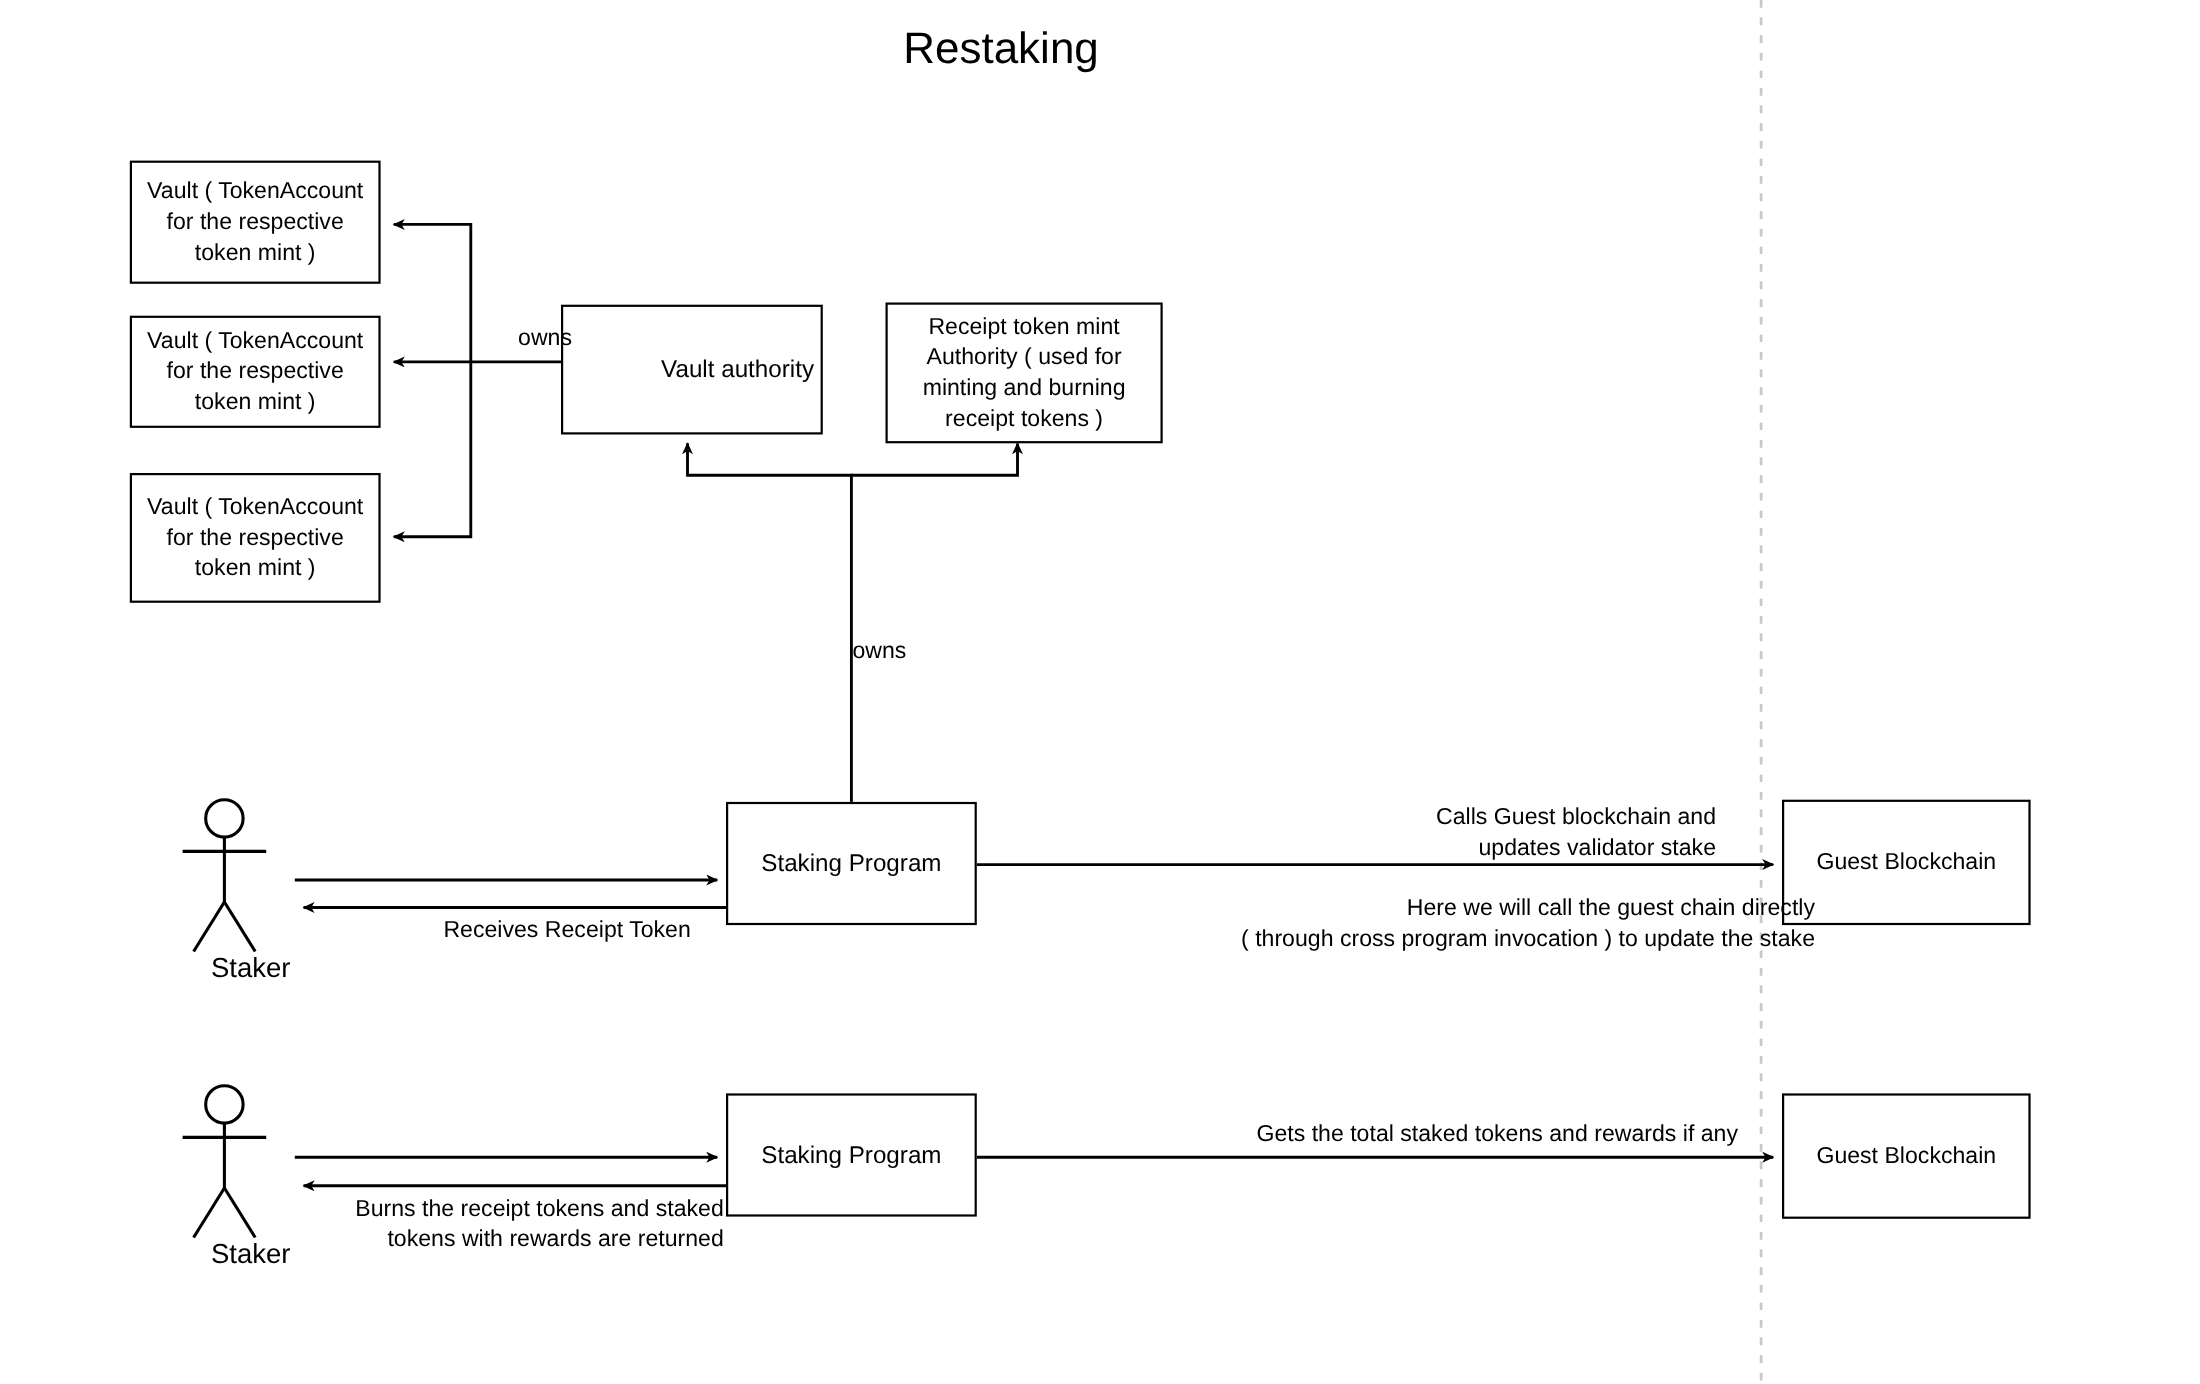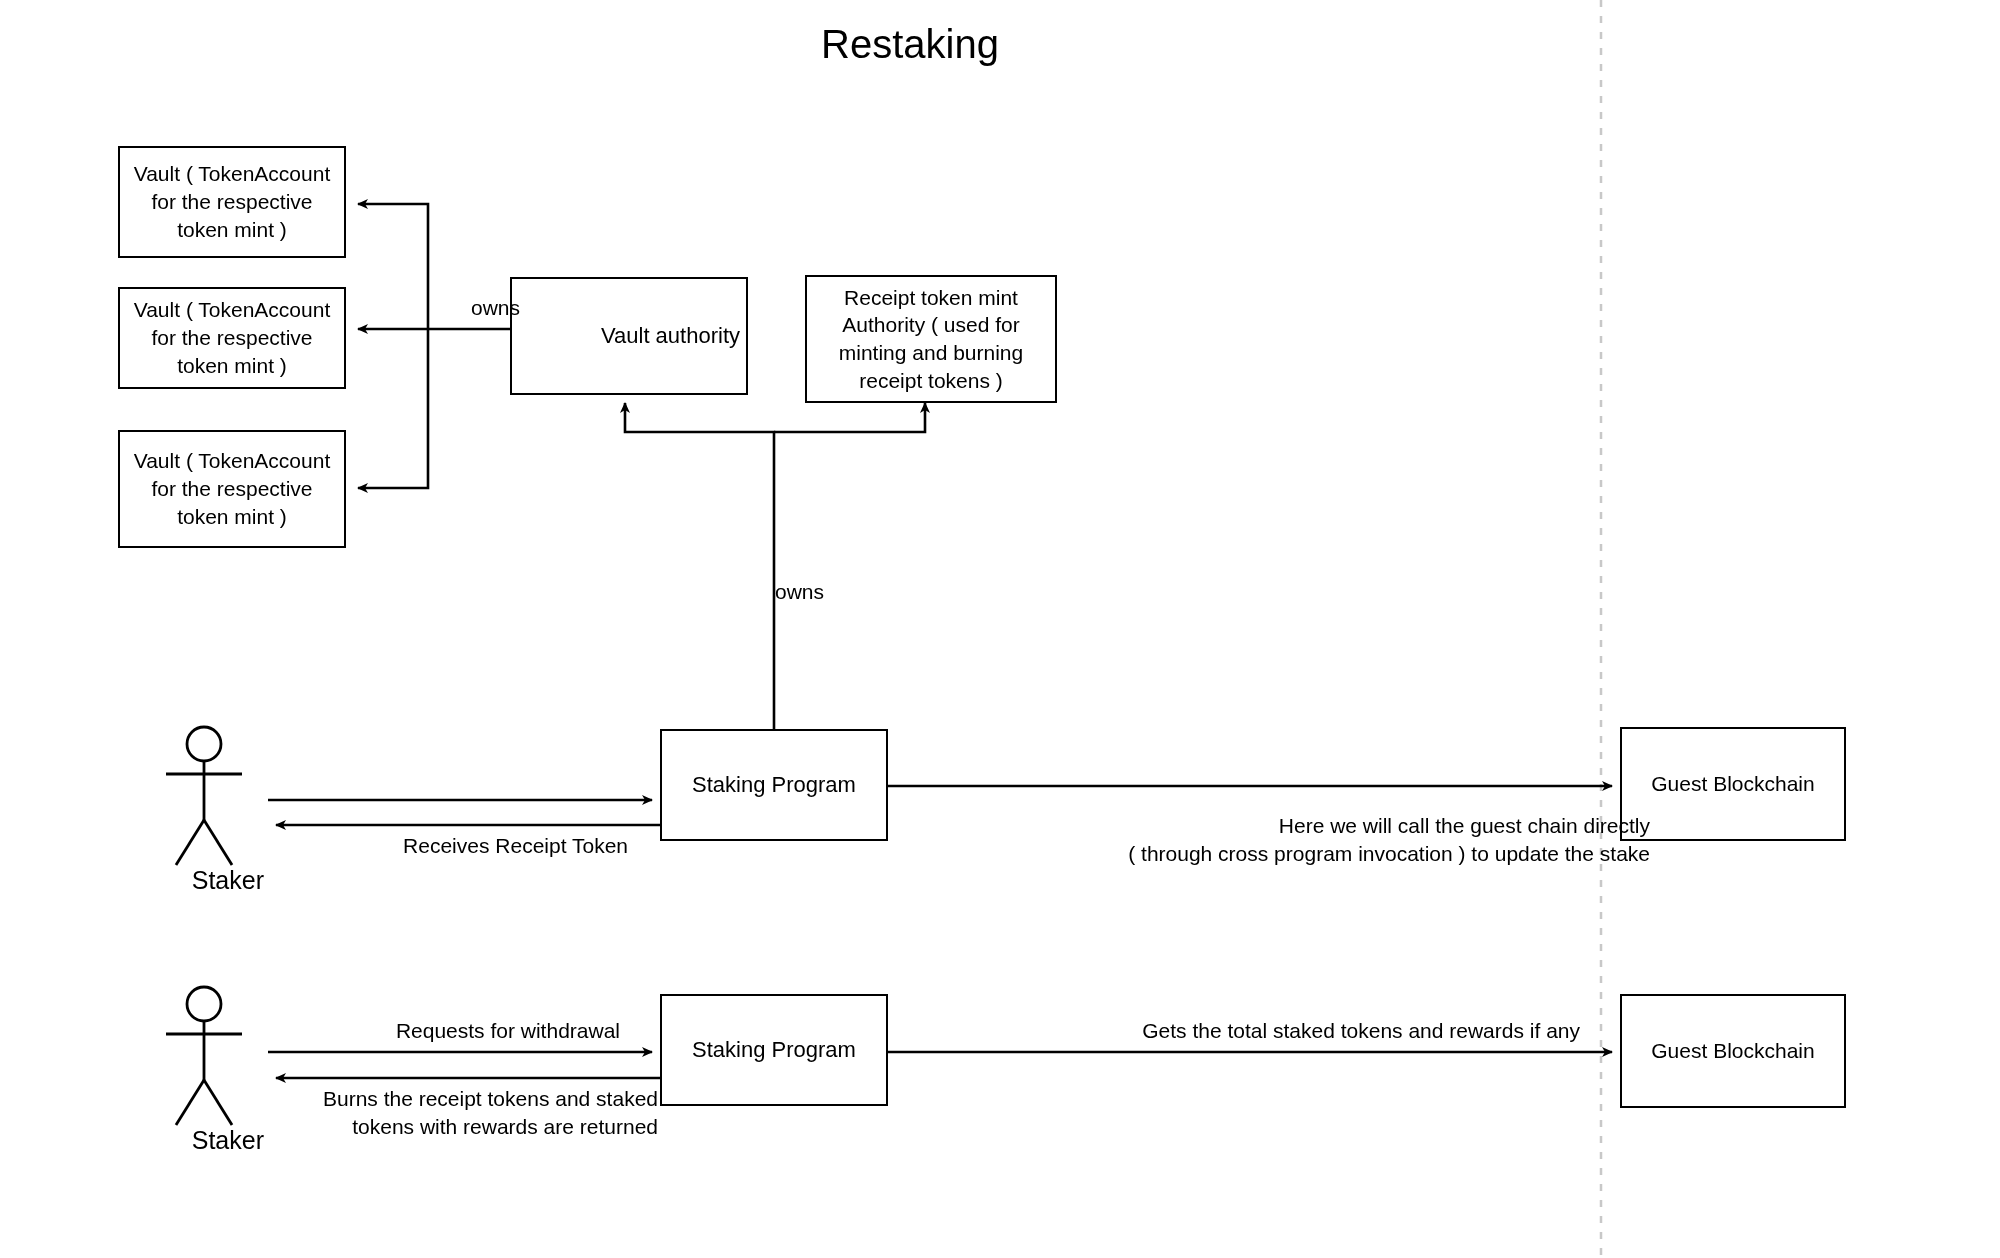--- a/index.html
+++ b/index.html
@@ -158,34 +158,35 @@
 
   <div class="node f21" style="left:1620px; top:727px; width:226px; height:114px;">
     <span class="lbl">Guest Blockchain</span>
   </div>
 
   <div class="actor-label" style="left:144px; top:866px; width:120px;">Staker</div>
 
 
   <div class="txt f21" style="left:248px; top:832px; width:380px;">Receives Receipt Token</div>
 
+  <div class="txt f21" style="left:1000px; top:729px; width:560px;">Calls Guest blockchain and
+updates validator stake</div>
 
   <div class="txt f21" style="left:910px; top:812px; width:740px;">Here we will call the guest chain directly
 ( through cross program invocation ) to update the stake</div>
 
   <div class="node f22" style="left:660px; top:994px; width:228px; height:112px;">
     <span class="lbl">Staking Program</span>
   </div>
 
   <div class="node f21" style="left:1620px; top:994px; width:226px; height:114px;">
     <span class="lbl">Guest Blockchain</span>
   </div>
 
   <div class="actor-label" style="left:144px; top:1126px; width:120px;">Staker</div>
 
-  <div class="txt f21" style="left:260px; top:1017px; width:360px;">Requests for withdrawal</div>
 
   <div class="txt f21" style="left:238px; top:1085px; width:420px;">Burns the receipt tokens and staked
 tokens with rewards are returned</div>
 
   <div class="txt f21" style="left:960px; top:1017px; width:620px;">Gets the total staked tokens and rewards if any</div>
 
 </div>
 
 </body></html>

